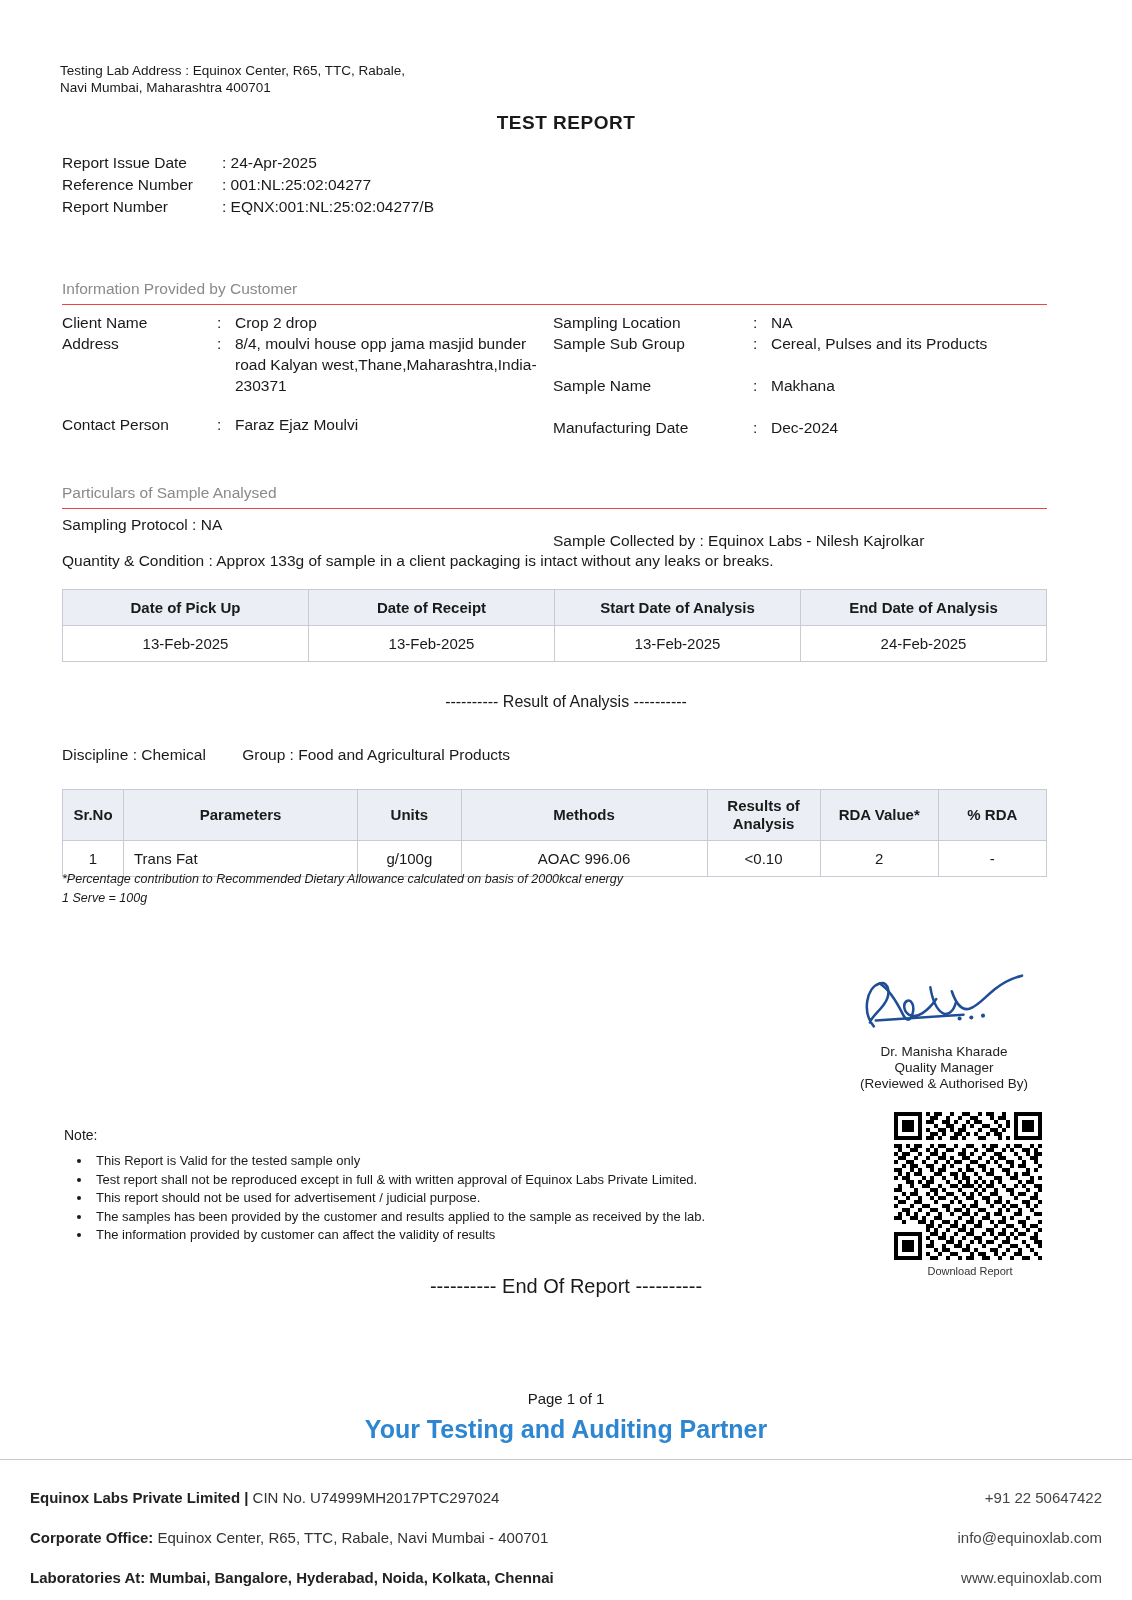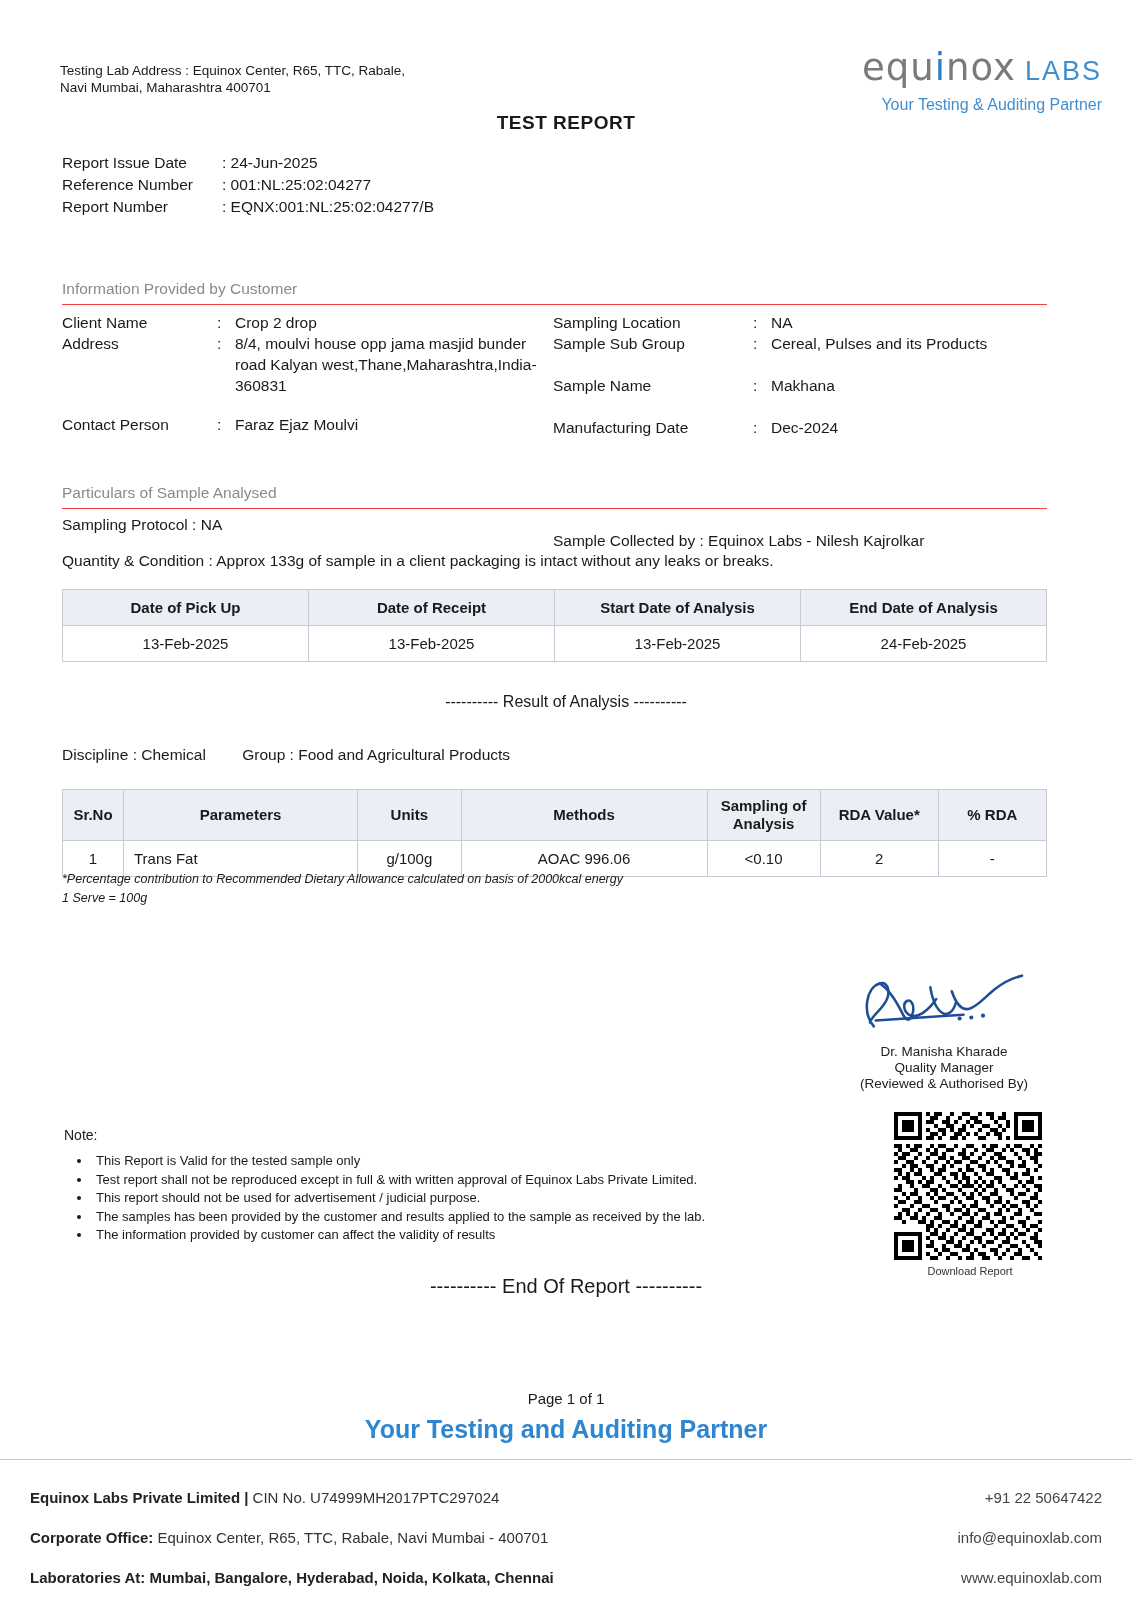--- a/index.html
+++ b/index.html
@@ -326,29 +326,25 @@
 </style>
 </head>
 <body>
 
 <div class="page">
 
   <div class="lab-address">Testing Lab Address : Equinox Center, R65, TTC, Rabale, Navi Mumbai, Maharashtra 400701</div>
 
   <div class="report-title">TEST REPORT</div>
 
-  <div class="logo-block">
-    <div class="logo-wordmark"><span>equ</span><span class="dot-i">i</span><span>nox</span><span class="logo-labs">LABS</span></div>
-    <div class="logo-tagline">Your Testing &amp; Auditing Partner</div>
-  </div>
 
   <div class="meta">
     <div class="meta-row">
       <span class="meta-label">Report Issue Date</span>
-      <span class="meta-val">: 24-Jun-2025</span>
+      <span class="meta-val">: 24-Apr-2025</span>
     </div>
     <div class="meta-row">
       <span class="meta-label">Reference Number</span>
       <span class="meta-val">: 001:NL:25:02:04277</span>
     </div>
     <div class="meta-row">
       <span class="meta-label">Report Number</span>
       <span class="meta-val">: EQNX:001:NL:25:02:04277/B</span>
     </div>
   </div>
@@ -357,21 +353,21 @@
 
   <div class="cust-left">
     <div class="kv">
       <span class="k">Client Name</span>
       <span class="c">:</span>
       <span class="v">Crop 2 drop</span>
     </div>
     <div class="kv">
       <span class="k">Address</span>
       <span class="c">:</span>
-      <span class="v">8/4, moulvi house opp jama masjid bunder road Kalyan west,Thane,Maharashtra,India-360831</span>
+      <span class="v">8/4, moulvi house opp jama masjid bunder road Kalyan west,Thane,Maharashtra,India-230371</span>
     </div>
     <div class="kv" style="margin-top:18px;">
       <span class="k">Contact Person</span>
       <span class="c">:</span>
       <span class="v">Faraz Ejaz Moulvi</span>
     </div>
   </div>
 
   <div class="cust-right">
     <div class="kv">
@@ -433,21 +429,21 @@
   </div>
 
   <table class="res-table">
     <thead>
       <tr>
         <th style="width:6.2%">Sr.No</th>
         <th style="width:23.8%">Parameters</th>
         <th style="width:10.5%">Units</th>
         <th style="width:25%">Methods</th>
         <th style="width:11.5%">
-          <span>Sampling of</span><br>
+          <span>Results of</span><br>
           <span>Analysis</span>
         </th>
         <th style="width:12%">RDA Value*</th>
         <th style="width:11%">% RDA</th>
       </tr>
     </thead>
     <tbody>
       <tr>
         <td>1</td>
         <td class="left">Trans Fat</td>

